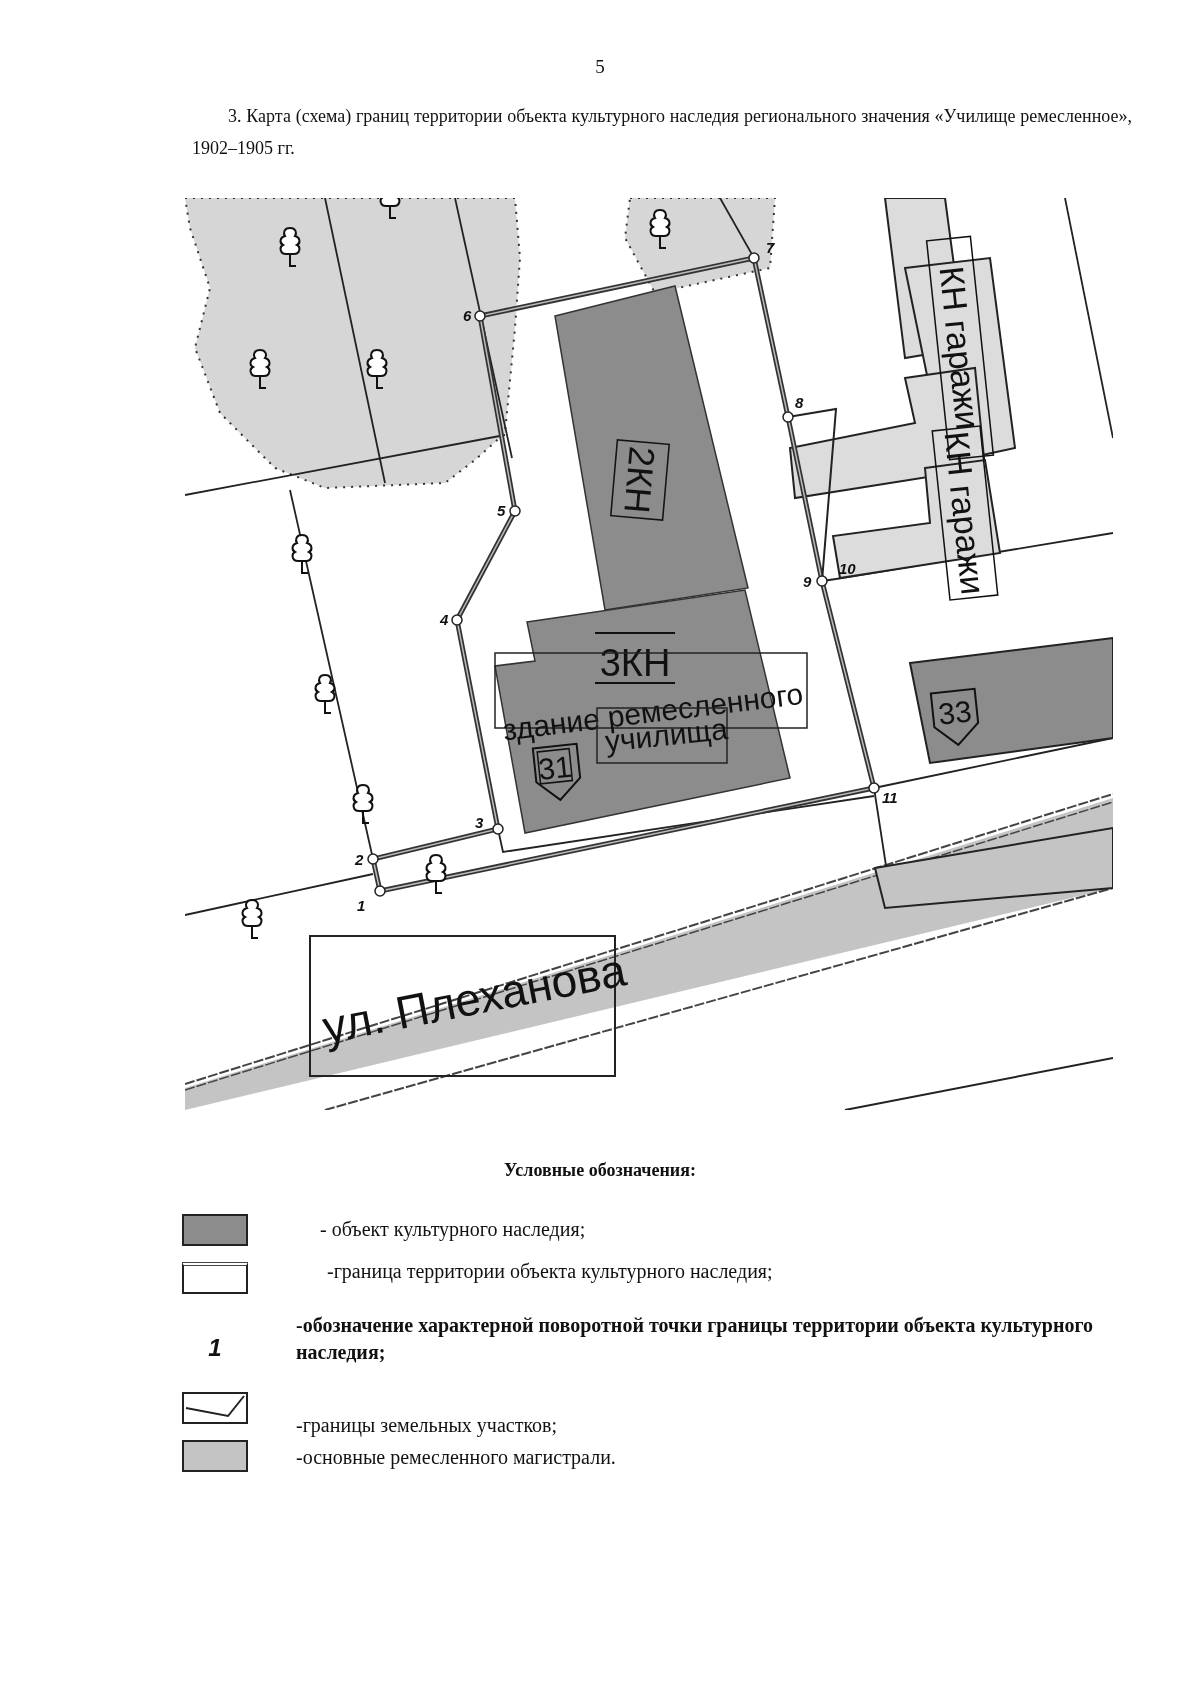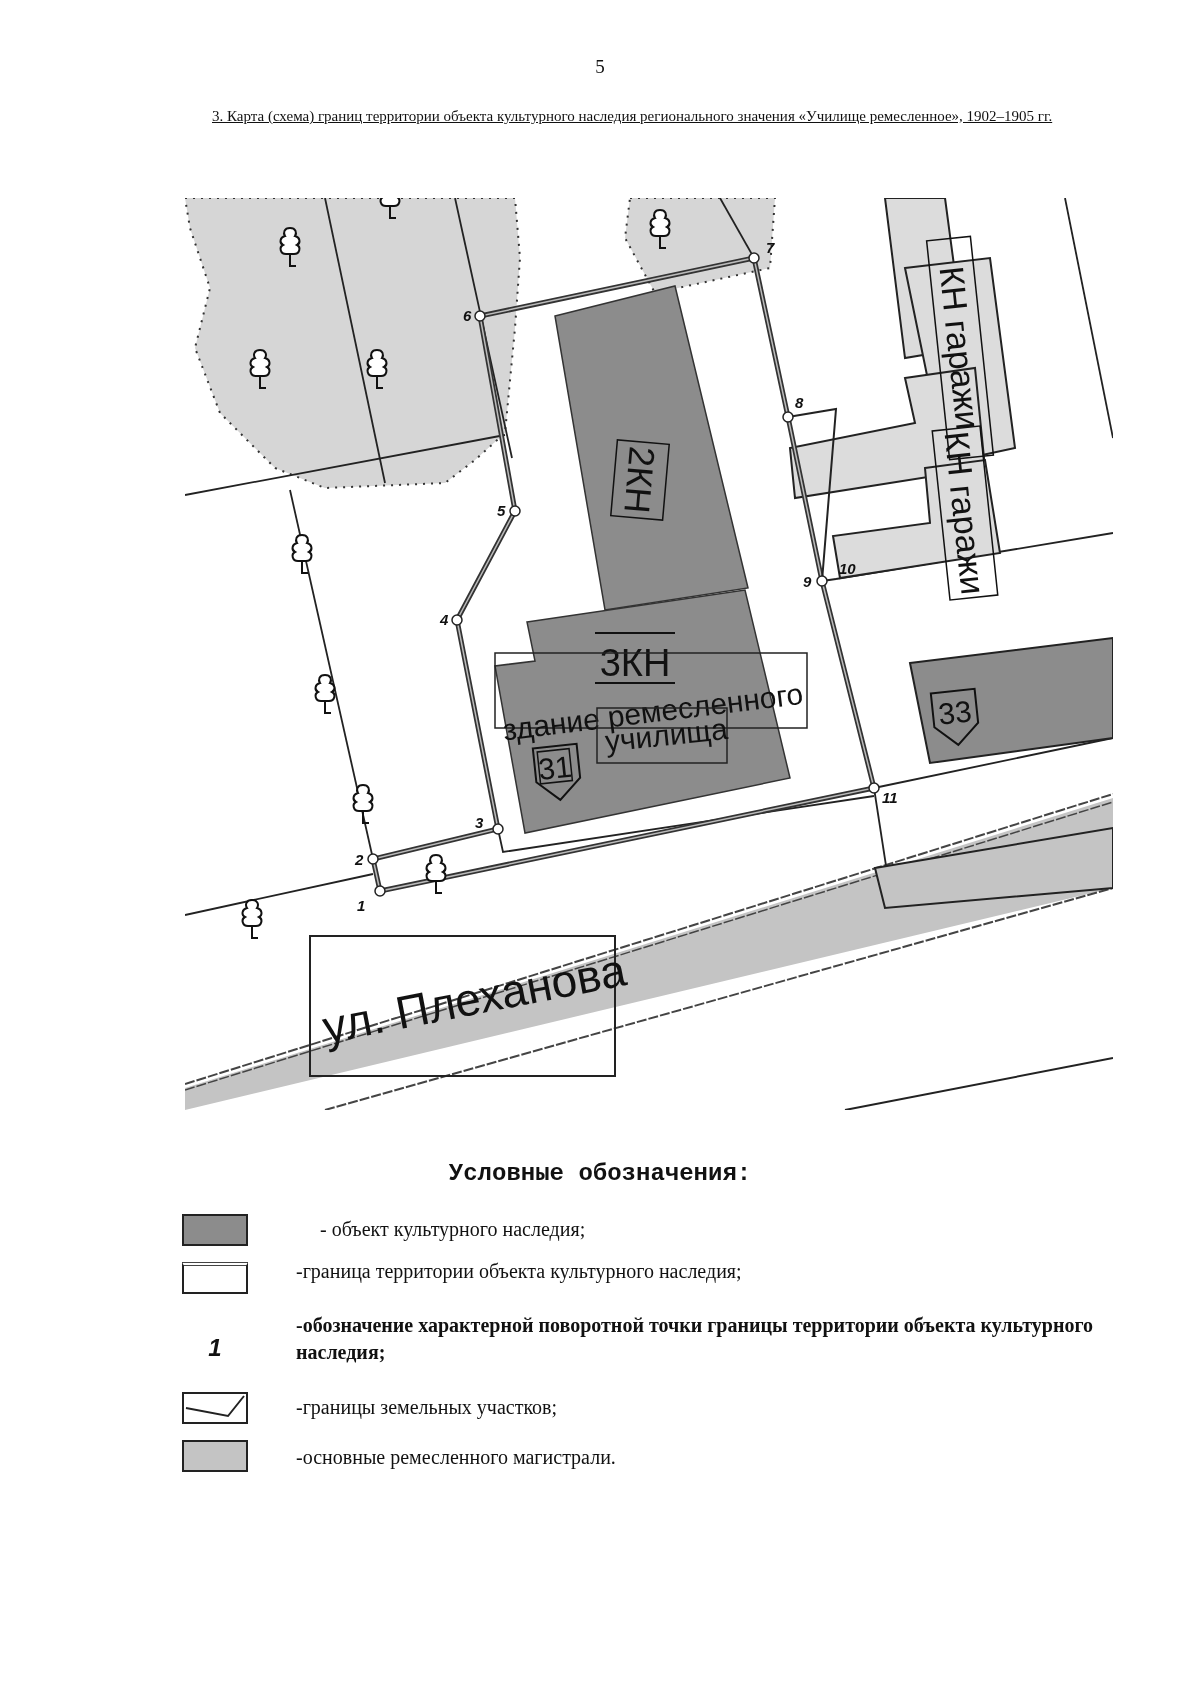--- a/index.html
+++ b/index.html
@@ -1,25 +1,25 @@
 <!DOCTYPE html>
 <html><head>
 <meta charset="utf-8">
 <style>
   html, body { margin: 0; padding: 0; background: #ffffff; }
   body { width: 1200px; height: 1698px; position: relative; overflow: hidden;
          font-family: "Liberation Serif", serif; color: #111; }
   .page-number { position: absolute; top: 56px; left: 0; width: 1200px; text-align: center;
                  font-size: 19px; }
-  .heading { position: absolute; left: 176px; top: 100px; width: 940px; font-size: 15px; line-height: 32px;
-             text-align: justify; text-indent: 36px; text-decoration: underline; }
+  .heading { position: absolute; left: 192px; top: 100px; width: 940px; font-size: 18px; line-height: 32px;
+             text-align: justify; text-indent: 36px; }
   .map { position: absolute; left: 185px; top: 198px; width: 928px; height: 912px; overflow: hidden; }
   .map svg { display: block; }
   .legend-title { position: absolute; left: 0; width: 1200px; top: 1160px; text-align: center;
-                  font-weight: bold; font-size: 24px; font-family: Liberation Mono, monospace; }
+                  font-weight: bold; font-size: 18px; }
   .legend-row { position: absolute; left: 182px; width: 900px; }
   .legend-swatch { position: absolute; left: 0; width: 66px; height: 32px; box-sizing: border-box;
                    border: 2px solid #222; }
   .legend-text { position: absolute; left: 114px; font-size: 20px; line-height: 27px; width: 800px; }
   .sw-object { background: #8c8c8c; }
   .sw-boundary { background: #fff; border-top: 3px double #555; border-width: 2px; }
   .sw-road { background: #c4c4c4; }
   .sw-point { border: none; font-family: "Liberation Sans", sans-serif; font-style: italic;
               font-weight: bold; font-size: 24px; text-align: center; line-height: 32px; }
 </style>
@@ -154,30 +154,30 @@
 </div>
 
 <div class="legend-title">Условные обозначения:</div>
 
 <div class="legend-row" style="top:1214px;">
   <div class="legend-swatch sw-object"></div>
   <div class="legend-text" style="top:2px;margin-left:24px;">- объект культурного наследия;</div>
 </div>
 <div class="legend-row" style="top:1262px;">
   <div class="legend-swatch sw-boundary" style="border-top:4px double #444;"></div>
-  <div class="legend-text" style="top:-4px;">-граница территории объекта культурного наследия;</div>
+  <div class="legend-text" style="top:-4px;margin-left:31px;">-граница территории объекта культурного наследия;</div>
 </div>
 <div class="legend-row" style="top:1312px;">
   <div class="legend-swatch sw-point" style="top:20px;">1</div>
   <div class="legend-text" style="top:0;font-weight:bold;">-обозначение характерной поворотной точки границы территории объекта культурного наследия;</div>
 </div>
 <div class="legend-row" style="top:1392px;">
   <div class="legend-swatch">
     <svg width="62" height="28" viewBox="0 0 62 28">
         <path d="M2,14 L44,22 L60,2" fill="none" stroke="#222" stroke-width="2"></path>
       </svg>
   </div>
-  <div class="legend-text" style="top:2px;">-границы земельных участков;</div>
+  <div class="legend-text" style="top:20px;">-границы земельных участков;</div>
 </div>
 <div class="legend-row" style="top:1440px;">
   <div class="legend-swatch sw-road"></div>
   <div class="legend-text" style="top:4px;">-основные ремесленного магистрали.</div>
 </div>
 
 </body></html>

